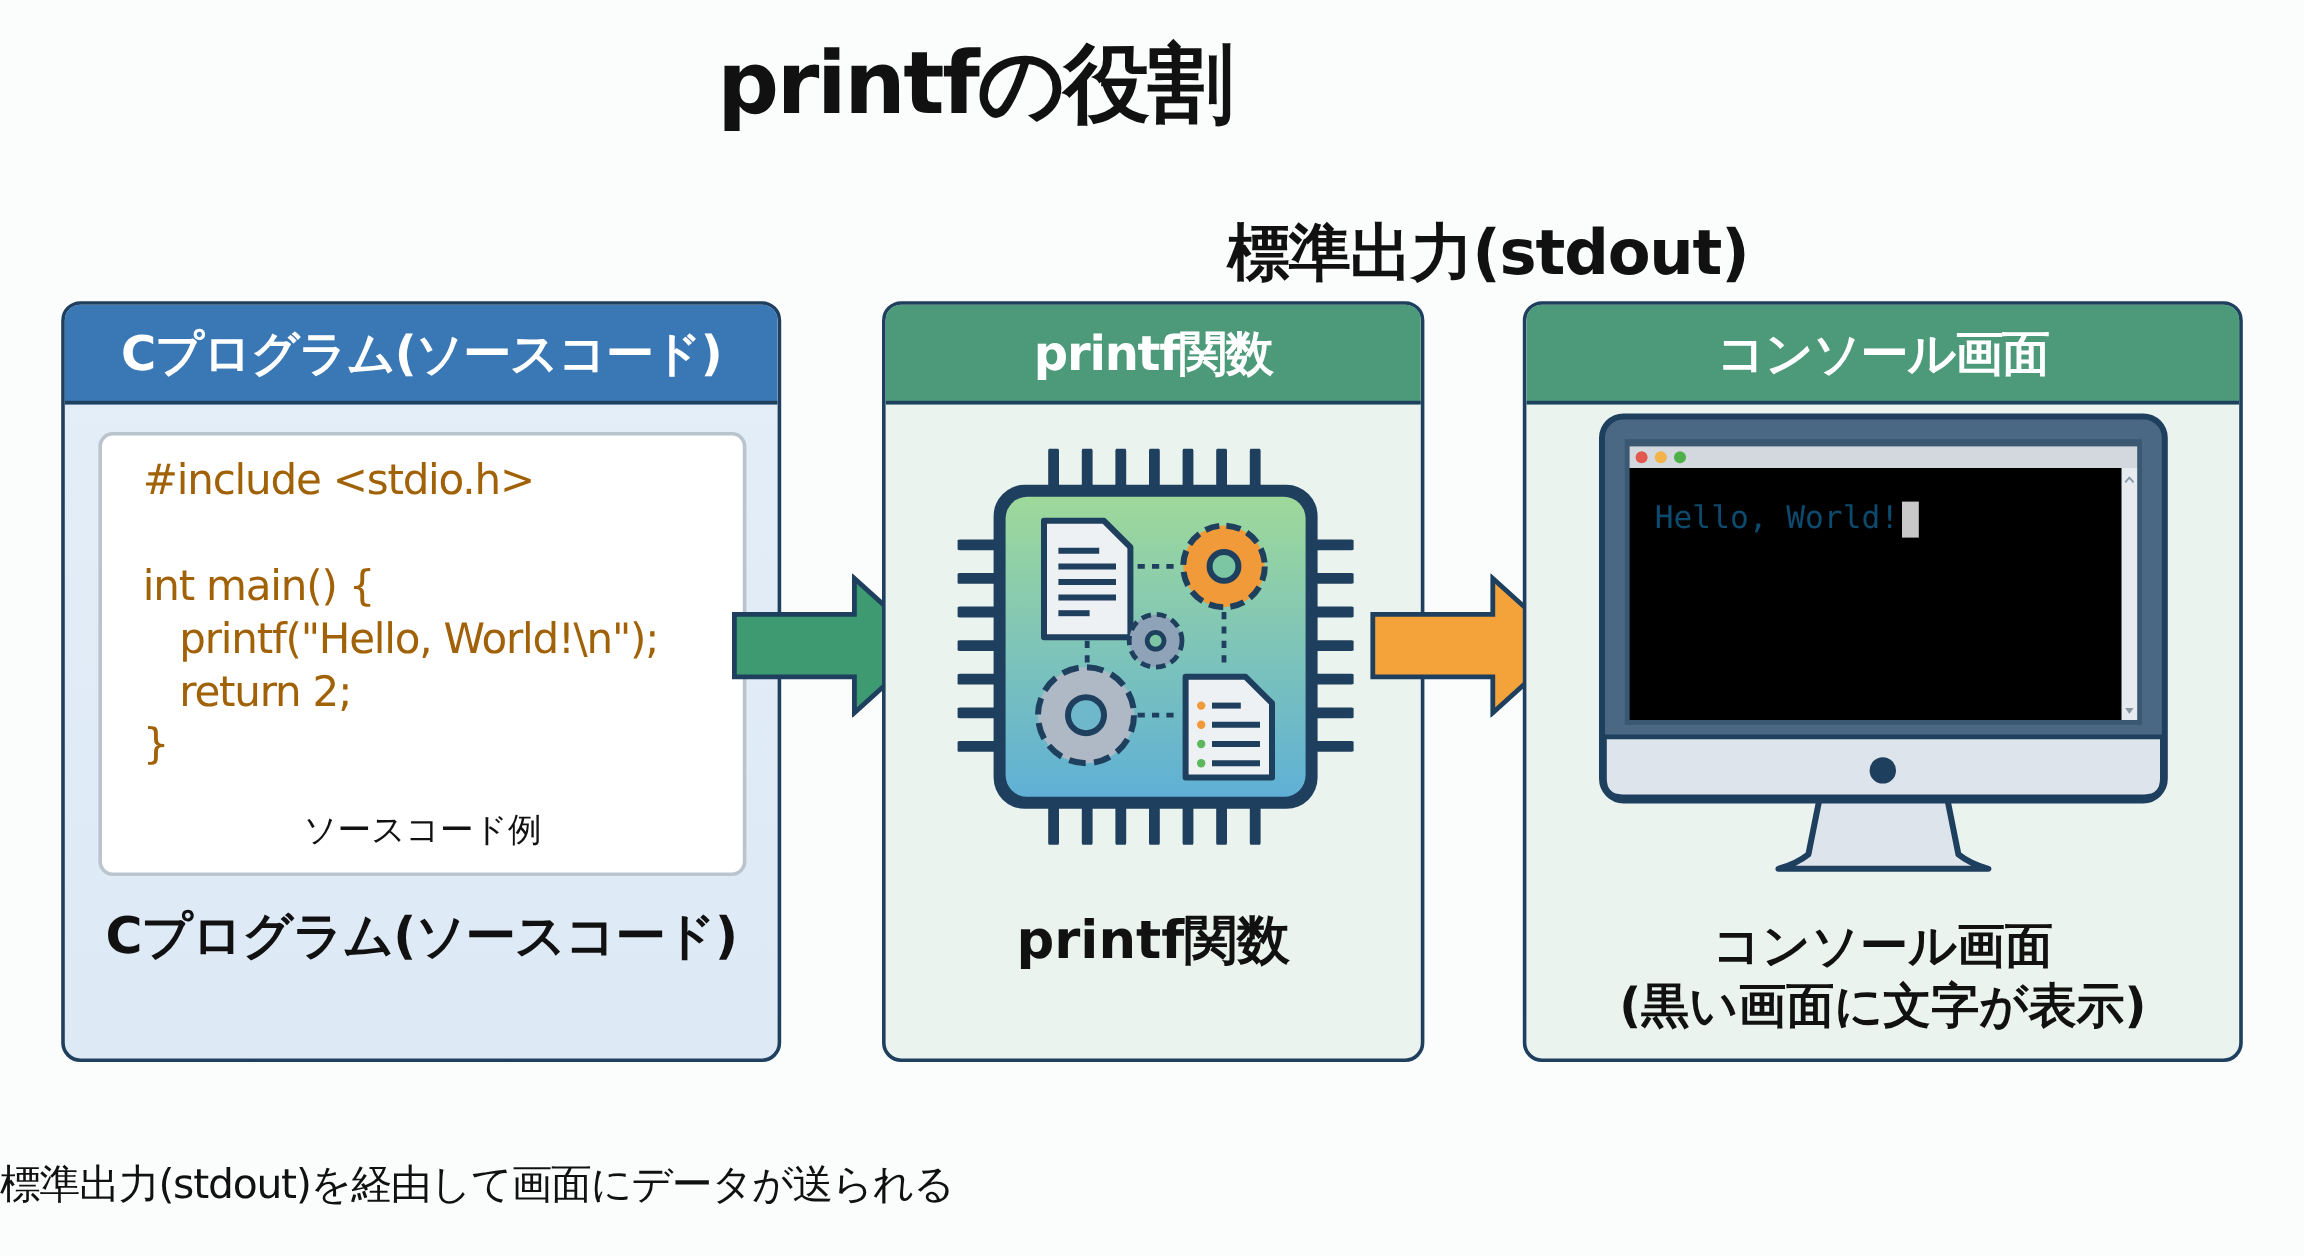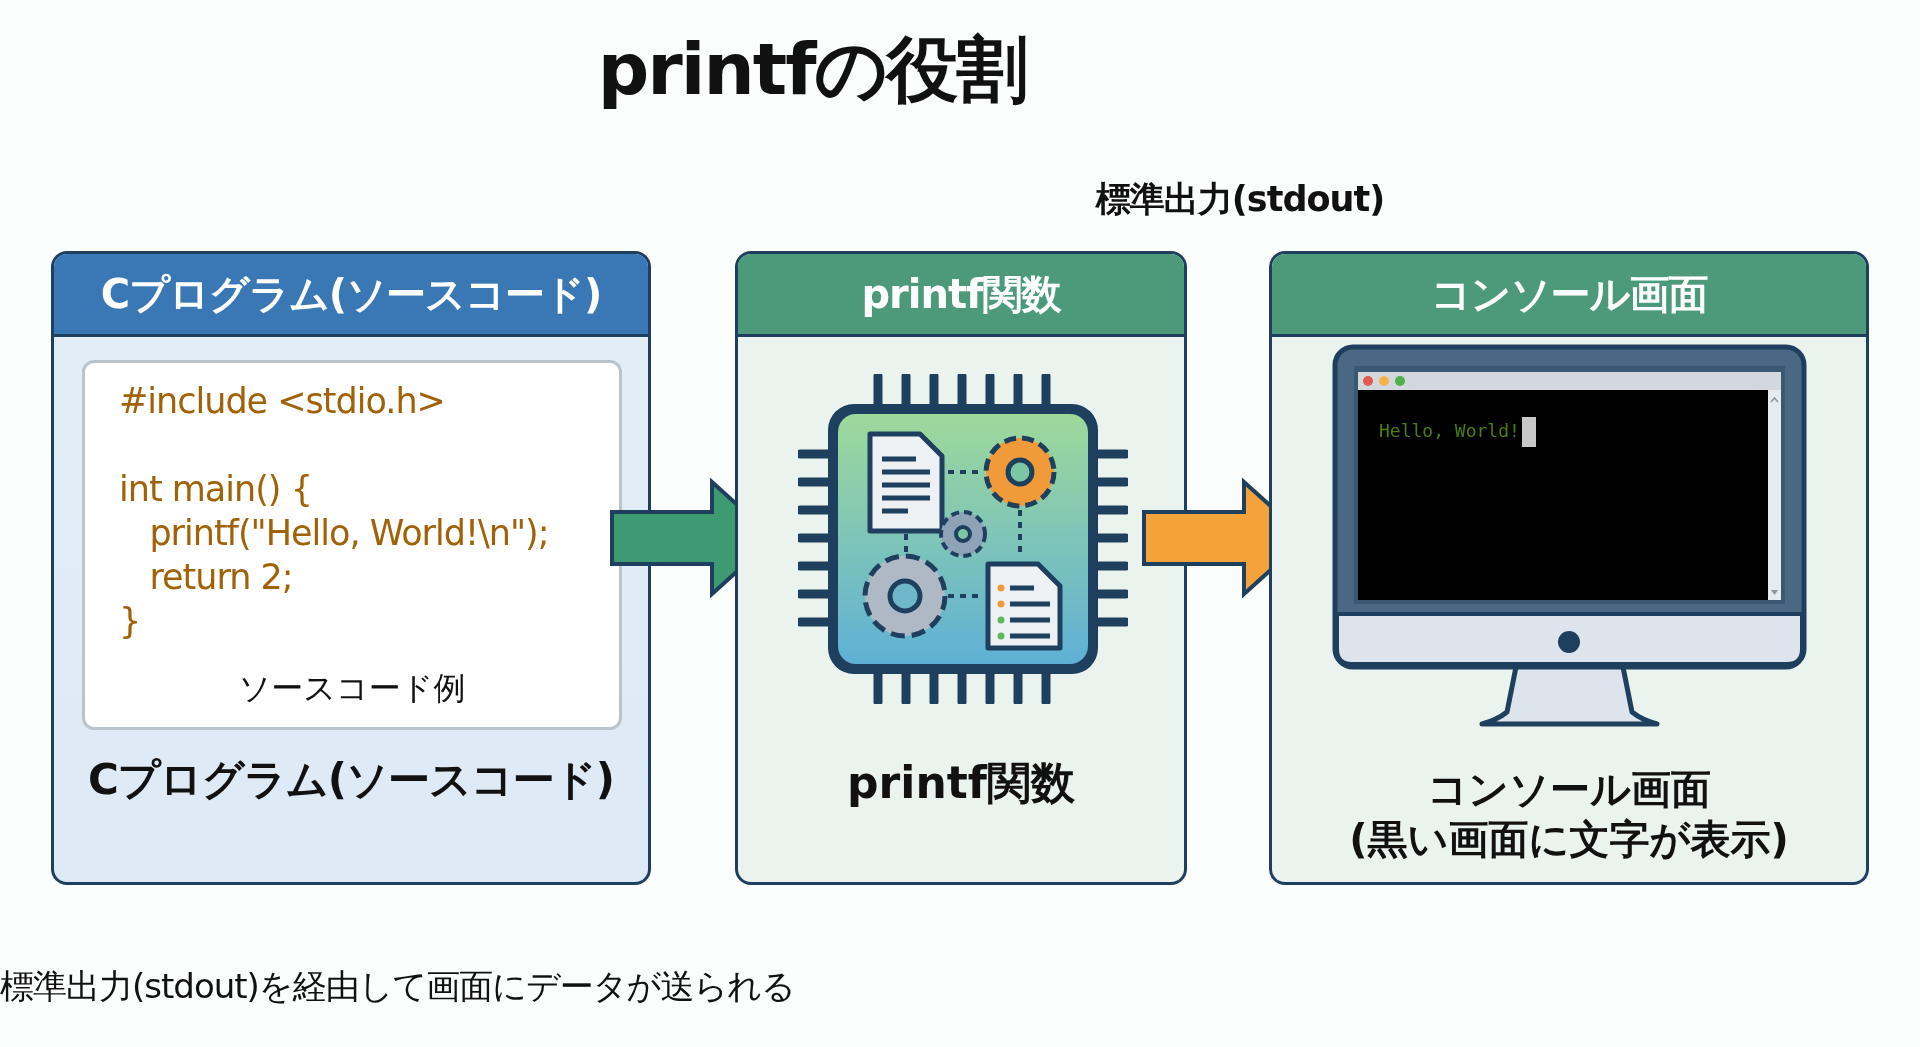--- a/index.html
+++ b/index.html
@@ -1,36 +1,36 @@
 <!DOCTYPE html>
 <html><head>
 <meta charset="utf-8">
 <style>
   html,body{margin:0;padding:0;}
   body{width:1920px;height:1047px;background:#fbfcfc;position:relative;overflow:hidden;font-family:"DejaVu Sans","Liberation Sans",sans-serif;color:#111;}
   .title{position:absolute;left:0;width:1624px;top:22px;text-align:center;font-size:72px;font-weight:bold;letter-spacing:-2px;}
-  .stdout-label{position:absolute;left:1000px;width:480px;top:176px;text-align:center;font-size:35px;font-weight:bold;letter-spacing:-1px;}
+  .stdout-label{position:absolute;left:1000px;width:480px;top:176px;text-align:center;font-size:52px;font-weight:bold;letter-spacing:-1px;}
   .panel{position:absolute;top:251px;height:634px;border:3px solid #1f3f5e;border-radius:16px;overflow:hidden;box-sizing:border-box;}
   .panel .hdr{height:80px;border-bottom:3px solid #1f3f5e;color:#fff;font-weight:bold;font-size:40px;display:flex;align-items:center;justify-content:center;letter-spacing:-1px;}
   .p1{left:51px;width:600px;background:linear-gradient(#e3eef8,#dde9f5);}
   .p1 .hdr{background:#3a78b5;}
   .p2{left:735px;width:452px;background:#eaf3ee;}
   .p2 .hdr{background:#4c9a7a;}
   .p3{left:1269px;width:600px;background:#eaf3ee;}
   .p3 .hdr{background:#4c9a7a;}
   .codebox{position:absolute;left:28px;top:106px;width:540px;height:370px;background:#fff;border:3px solid #b9c4cc;border-radius:12px;box-sizing:border-box;}
   .code{position:absolute;left:34px;top:16px;font-family:"DejaVu Sans","Liberation Sans",sans-serif;font-size:35px;line-height:44px;white-space:pre;letter-spacing:-1px;color:#a16207;}
-  .code-caption{position:absolute;left:0;width:100%;bottom:16px;text-align:center;font-size:32px;}
+  .code-caption{position:absolute;left:0;width:100%;bottom:16px;text-align:center;font-size:28px;}
   .p1 .panel-label{position:absolute;left:0;width:100%;top:498px;text-align:center;font-size:42px;font-weight:bold;letter-spacing:-1px;}
   .p2 .panel-label{position:absolute;left:0;width:100%;top:500px;text-align:center;font-size:44px;font-weight:bold;}
   .p2 .panel-sub{position:absolute;left:0;width:100%;top:563px;text-align:center;font-size:34px;}
   .p3 .panel-label{position:absolute;left:0;width:100%;top:510px;text-align:center;font-size:40px;font-weight:bold;line-height:50px;}
   .chip{position:absolute;left:60px;top:120px;width:330px;height:330px;}
   .monitor{position:absolute;left:60px;top:90px;width:475px;height:390px;}
-  .terminal-text{position:absolute;left:107px;top:163px;font-family:"DejaVu Sans Mono","Liberation Mono",monospace;font-size:18px;color:#4d7c0f;}
+  .terminal-text{position:absolute;left:107px;top:163px;font-family:"DejaVu Sans Mono","Liberation Mono",monospace;font-size:26px;color:#0c4a6e;}
   .cursor{display:inline-block;width:14px;height:30px;background:#c8c8c8;vertical-align:middle;margin-left:2px;}
   .arrow{position:absolute;}
   .caption{position:absolute;left:0;width:1540px;top:964px;text-align:left;font-size:34px;letter-spacing:-1px;}
 </style>
 </head>
 <body>
 
 <div class="title">printfの役割</div>
 <div class="stdout-label">標準出力(stdout)</div>
 

